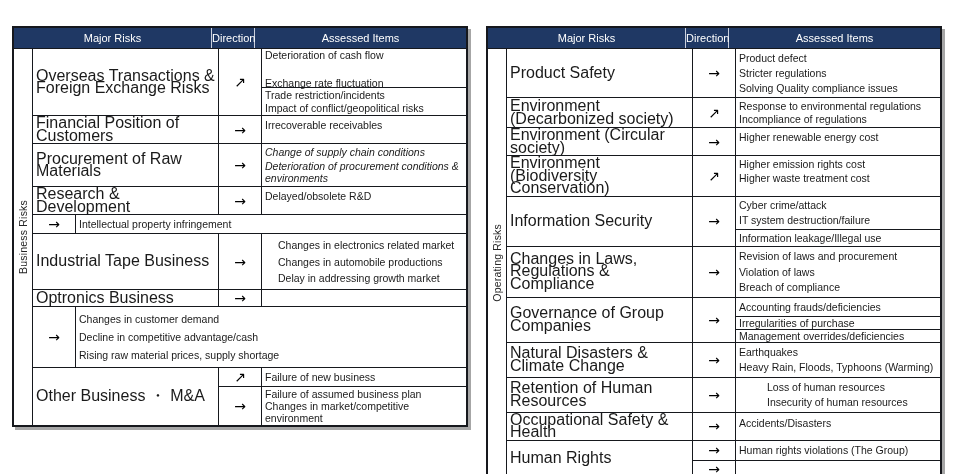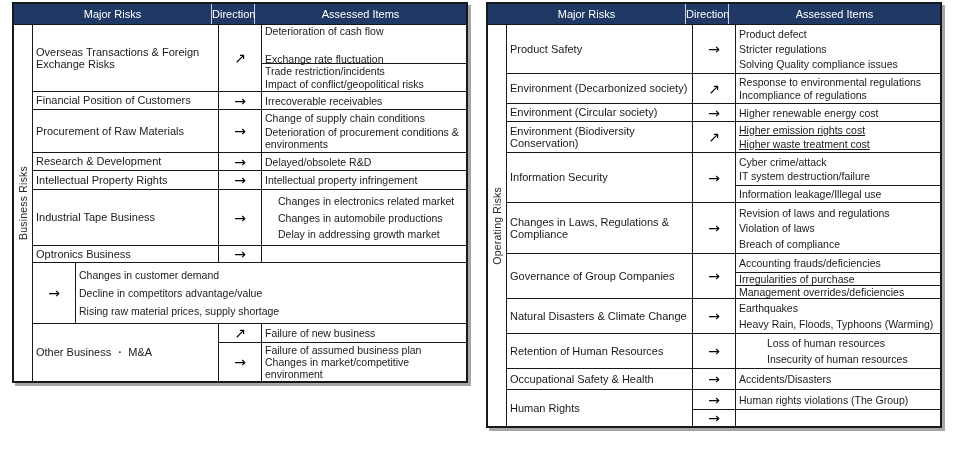--- a/index.html
+++ b/index.html
@@ -1,21 +1,21 @@
 <!DOCTYPE html>
 <html style="--header-bg: #1f3864; --header-text: #ffffff;"><head>
 <meta charset="utf-8">
 <style>
   html,body{margin:0;padding:0;}
   body{
     width:960px;height:474px;background:#ffffff;position:relative;overflow:hidden;
     font-family:"Liberation Sans","DejaVu Sans",sans-serif;color:#1a1a1a;
   }
   .risk-table{
-    position:absolute;top:2px;width:456px;box-sizing:border-box;
+    position:absolute;top:26px;width:456px;box-sizing:border-box;
     border:2px solid #16181d;background:#ffffff;
     box-shadow:3px 3px 0 #a6a6a6;
   }
   
   .thead{display:flex;height:20px;background:var(--header-bg,#1f3864);
     border-bottom:1px solid #16181d;}
   .th{
     color:var(--header-text,#ffffff);font-size:11px;line-height:20px;text-align:center;
     box-sizing:border-box;
   }
@@ -30,21 +30,21 @@
   .side-label{
     writing-mode:vertical-rl;transform:rotate(180deg);
     font-size:10.5px;color:#262626;letter-spacing:0.2px;white-space:nowrap;
   }
   .groups{flex:1;display:flex;flex-direction:column;}
   .group{display:flex;}
   .group + .group{border-top:1px solid #16181d;}
   .risk-cell{
     width:179px;border-right:1px solid #16181d;box-sizing:content-box;
     display:flex;align-items:center;padding:1px 3px;
-    font-size:11px;line-height:12.5px;
+    font-size:16px;line-height:12.5px;
   }
   .rows-col{flex:1;display:flex;flex-direction:column;}
   .row{display:flex;flex:1;}
   .row + .row{border-top:1px solid #16181d;}
   .dir-cell{
     width:42px;border-right:1px solid #16181d;
     display:flex;align-items:center;justify-content:center;
     font-family:"DejaVu Sans",sans-serif;font-size:14px;color:#000;
   }
   .cells-col{flex:1;display:flex;flex-direction:column;}
@@ -100,21 +100,21 @@
               </div>
             </div>
           </div>
         </div>
         <div class="group">
           <div class="risk-cell">Procurement of Raw Materials</div>
           <div class="rows-col">
             <div class="row">
               <div class="dir-cell">→</div>
               <div class="cells-col">
-                <div class="assess-cell" style="height: 42px;">
+                <div class="assess-cell" style="height: 42px; font-style: italic;">
                   <div class="item">Change of supply chain conditions</div>
                   <div class="item">Deterioration of procurement conditions &amp; environments</div>
                 </div>
               </div>
             </div>
           </div>
         </div>
         <div class="group">
           <div class="risk-cell">Research &amp; Development</div>
           <div class="rows-col">
@@ -122,21 +122,20 @@
               <div class="dir-cell">→</div>
               <div class="cells-col">
                 <div class="assess-cell" style="height: 17px;">
                   <div class="item">Delayed/obsolete R&amp;D</div>
                 </div>
               </div>
             </div>
           </div>
         </div>
         <div class="group">
-          <div class="risk-cell">Intellectual Property Rights</div>
           <div class="rows-col">
             <div class="row">
               <div class="dir-cell">→</div>
               <div class="cells-col">
                 <div class="assess-cell" style="height: 18px;">
                   <div class="item">Intellectual property infringement</div>
                 </div>
               </div>
             </div>
           </div>
@@ -164,21 +163,21 @@
             </div>
           </div>
         </div>
         <div class="group">
           <div class="rows-col">
             <div class="row">
               <div class="dir-cell">→</div>
               <div class="cells-col">
                 <div class="assess-cell" style="height: 60px;">
                   <div class="item">Changes in customer demand</div>
-                  <div class="item">Decline in competitors advantage/value</div>
+                  <div class="item">Decline in competitive advantage/cash</div>
                   <div class="item">Rising raw material prices, supply shortage</div>
                 </div>
               </div>
             </div>
           </div>
         </div>
         <div class="group">
           <div class="risk-cell">Other Business ・ M&amp;A</div>
           <div class="rows-col">
             <div class="row">
@@ -256,21 +255,21 @@
               </div>
             </div>
           </div>
         </div>
         <div class="group">
           <div class="risk-cell">Environment (Biodiversity Conservation)</div>
           <div class="rows-col">
             <div class="row">
               <div class="dir-cell">↗</div>
               <div class="cells-col">
-                <div class="assess-cell" style="height: 30px; text-decoration: underline;">
+                <div class="assess-cell" style="height: 30px;">
                   <div class="item">Higher emission rights cost</div>
                   <div class="item">Higher waste treatment cost</div>
                 </div>
               </div>
             </div>
           </div>
         </div>
         <div class="group">
           <div class="risk-cell">Information Security</div>
           <div class="rows-col">
@@ -288,21 +287,21 @@
             </div>
           </div>
         </div>
         <div class="group">
           <div class="risk-cell">Changes in Laws, Regulations &amp; Compliance</div>
           <div class="rows-col">
             <div class="row">
               <div class="dir-cell">→</div>
               <div class="cells-col">
                 <div class="assess-cell" style="height: 50px;">
-                  <div class="item">Revision of laws and regulations</div>
+                  <div class="item">Revision of laws and procurement</div>
                   <div class="item">Violation of laws</div>
                   <div class="item">Breach of compliance</div>
                 </div>
               </div>
             </div>
           </div>
         </div>
         <div class="group">
           <div class="risk-cell">Governance of Group Companies</div>
           <div class="rows-col">

